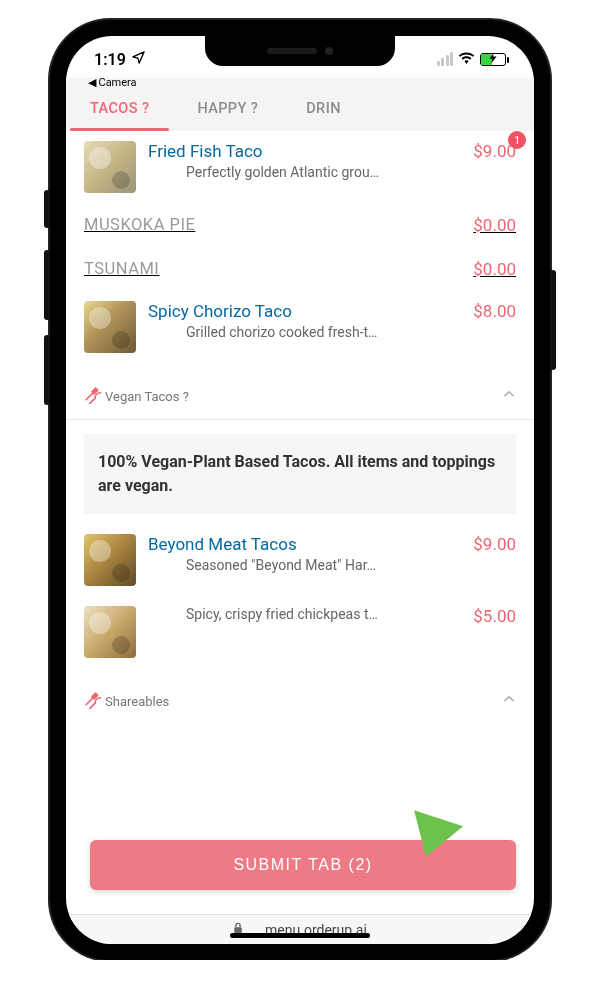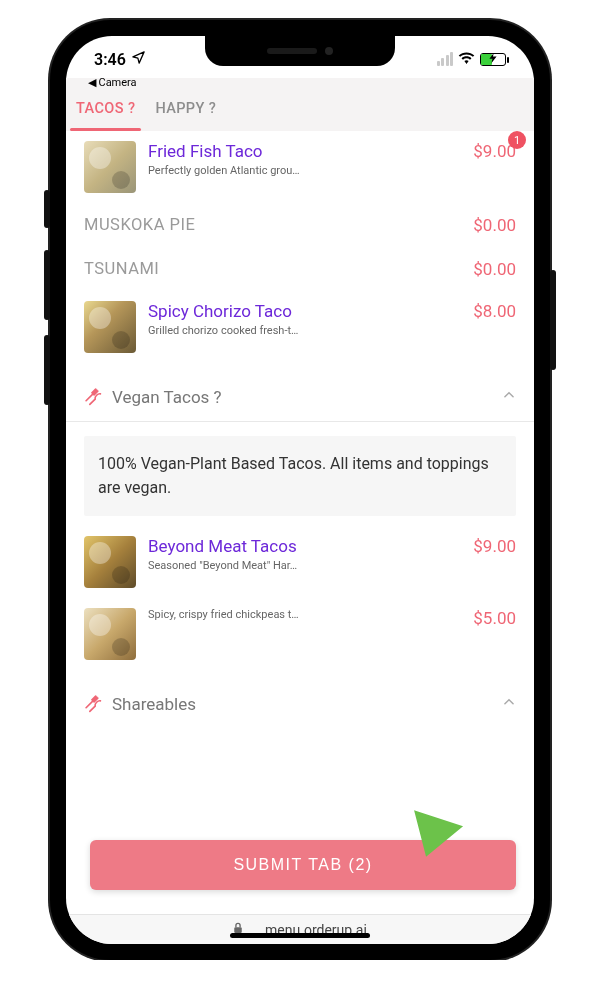--- a/index.html
+++ b/index.html
@@ -88,21 +88,21 @@
 
   .tabs-bar {
     background: #f5f3f3;
     display: flex;
     gap: 0;
     padding: 12px 0 0 0;
     overflow: hidden;
     position:relative;
   }
   .tab {
-    padding: 10px 10px 14px;
+    padding: 10px 24px 14px;
     font-size: 14.5px;
     font-weight: 500;
     color: #8d8d8d;
     letter-spacing: 0.4px;
     white-space: nowrap;
     position:relative;
   }
   .tab.active { color: #ef6675; }
   .tab.active::after{
     content:''; position:absolute; left:4px; right:4px; bottom:0; height:3px; background:#ef6675; border-radius:2px;
@@ -122,41 +122,41 @@
     position:relative; overflow:hidden;
   }
   .thumb.fish{background:linear-gradient(135deg,#e8dcb8 0%,#c4b483 50%,#9a9578 100%);}
   .thumb.chorizo{background:linear-gradient(135deg,#e9d88f 0%,#b59659 40%,#6b5a36 100%);}
   .thumb.beyond{background:linear-gradient(135deg,#e2c56a 0%,#a5803c 50%,#5f4c2a 100%);}
   .thumb.chickpea{background:linear-gradient(135deg,#ece0c0 0%,#c8a86b 50%,#8e6d3c 100%);}
   .thumb::before,.thumb::after{content:'';position:absolute;border-radius:50%;}
   .thumb::before{width:22px;height:22px;top:6px;left:5px;background:rgba(255,255,255,0.35);}
   .thumb::after{width:18px;height:18px;bottom:4px;right:6px;background:rgba(0,0,0,0.18);}
   .item-info{ flex:1; min-width:0; }
-  .item-name{ color:#6d28d9; font-size:17px; font-weight:400; margin-bottom:3px;}
-  .item-desc{ color:#666; font-size:11px; white-space:nowrap; overflow:hidden; text-overflow:ellipsis;}
+  .item-name{ color:#0369a1; font-size:17px; font-weight:400; margin-bottom:3px;}
+  .item-desc{ color:#666; font-size:14px; white-space:nowrap; overflow:hidden; text-overflow:ellipsis;margin-left:38px;}
   .item-price{ color:#ef6675; font-size:17px; font-weight:400; position:relative;}
   .qty-badge{
     position:absolute; top:-10px; right:-10px; width:18px; height:18px; border-radius:50%;
     background:#ef5262; color:#fff; font-size:11px; display:flex; align-items:center; justify-content:center;
   }
   .item-noimg .item-info{padding-left:0;}
-  .item-noimg{padding:12px 0;}
+  .item-noimg{padding:12px 0;text-decoration:underline;}
   .plain-name{color:#9a9a9a; font-size:16.5px; letter-spacing:0.5px;}
 
   .section-head{
-    display:flex; align-items:center; gap:10px; padding:24px 0 14px;
-    color:#777; font-size:17px;
+    display:flex; align-items:center; gap:3px; padding:24px 0 14px;
+    color:#777; font-size:13px;
   }
   .utensils-icon{ color:#ef6675; font-size:16px; display:inline-flex;}
   .chev{ margin-left:auto; color:#aaa; font-size:15px;}
   .section-divider{height:1px;background:#e8e8e8;margin:0 -18px;}
   .section-desc{
     background:#f6f6f6; color:#333; font-size:16px; line-height:1.5;
-    padding:16px 14px; margin:14px 0 10px; border-radius:2px;
+    padding:16px 14px; margin:14px 0 10px; border-radius:2px;font-weight:bold;
   }
 
   .submit-wrap{
     position:absolute; left:24px; right:18px; bottom:54px; z-index:30;
   }
   .submit-btn{
     width:100%; background:#ee7a86; color:#fff; border:none; border-radius:6px;
     padding:16px 0; font-size:16px; letter-spacing:1.5px; font-weight:500;
     box-shadow:0 2px 6px rgba(0,0,0,0.15);
   }
@@ -185,21 +185,21 @@
   <div class="side-btn sb3"></div>
   <div class="side-btn sb4"></div>
   <div class="screen">
     <div class="notch">
       <span class="spk"></span>
         <span class="cam"></span>
     </div>
 
     <div class="status-bar">
       <div class="status-left">
-        <span>3:46</span>
+        <span>1:19</span>
         <span class="loc-arrow">
           <svg width="15" height="15" viewBox="0 0 24 24">
               <path d="M3 11 L21 3 L13 21 L11 13 Z" fill="none" stroke="#000" stroke-width="2" stroke-linejoin="round"></path>
             </svg>
         </span>
       </div>
       <div class="status-right">
         <span class="sig-bars">
             <span></span>
             <span></span>
@@ -222,20 +222,21 @@
       </div>
     </div>
     <div class="back-camera">
       <span>◀</span>
       <span>Camera</span>
     </div>
 
     <div class="tabs-bar">
       <div class="tab active">TACOS ?</div>
       <div class="tab">HAPPY ?</div>
+      <div class="tab">DRIN</div>
     </div>
 
     <div class="content">
 
       <div class="item-row">
         <div class="thumb fish"></div>
         <div class="item-info">
           <div class="item-name">Fried Fish Taco</div>
           <div class="item-desc">Perfectly golden Atlantic grou…</div>
         </div>

